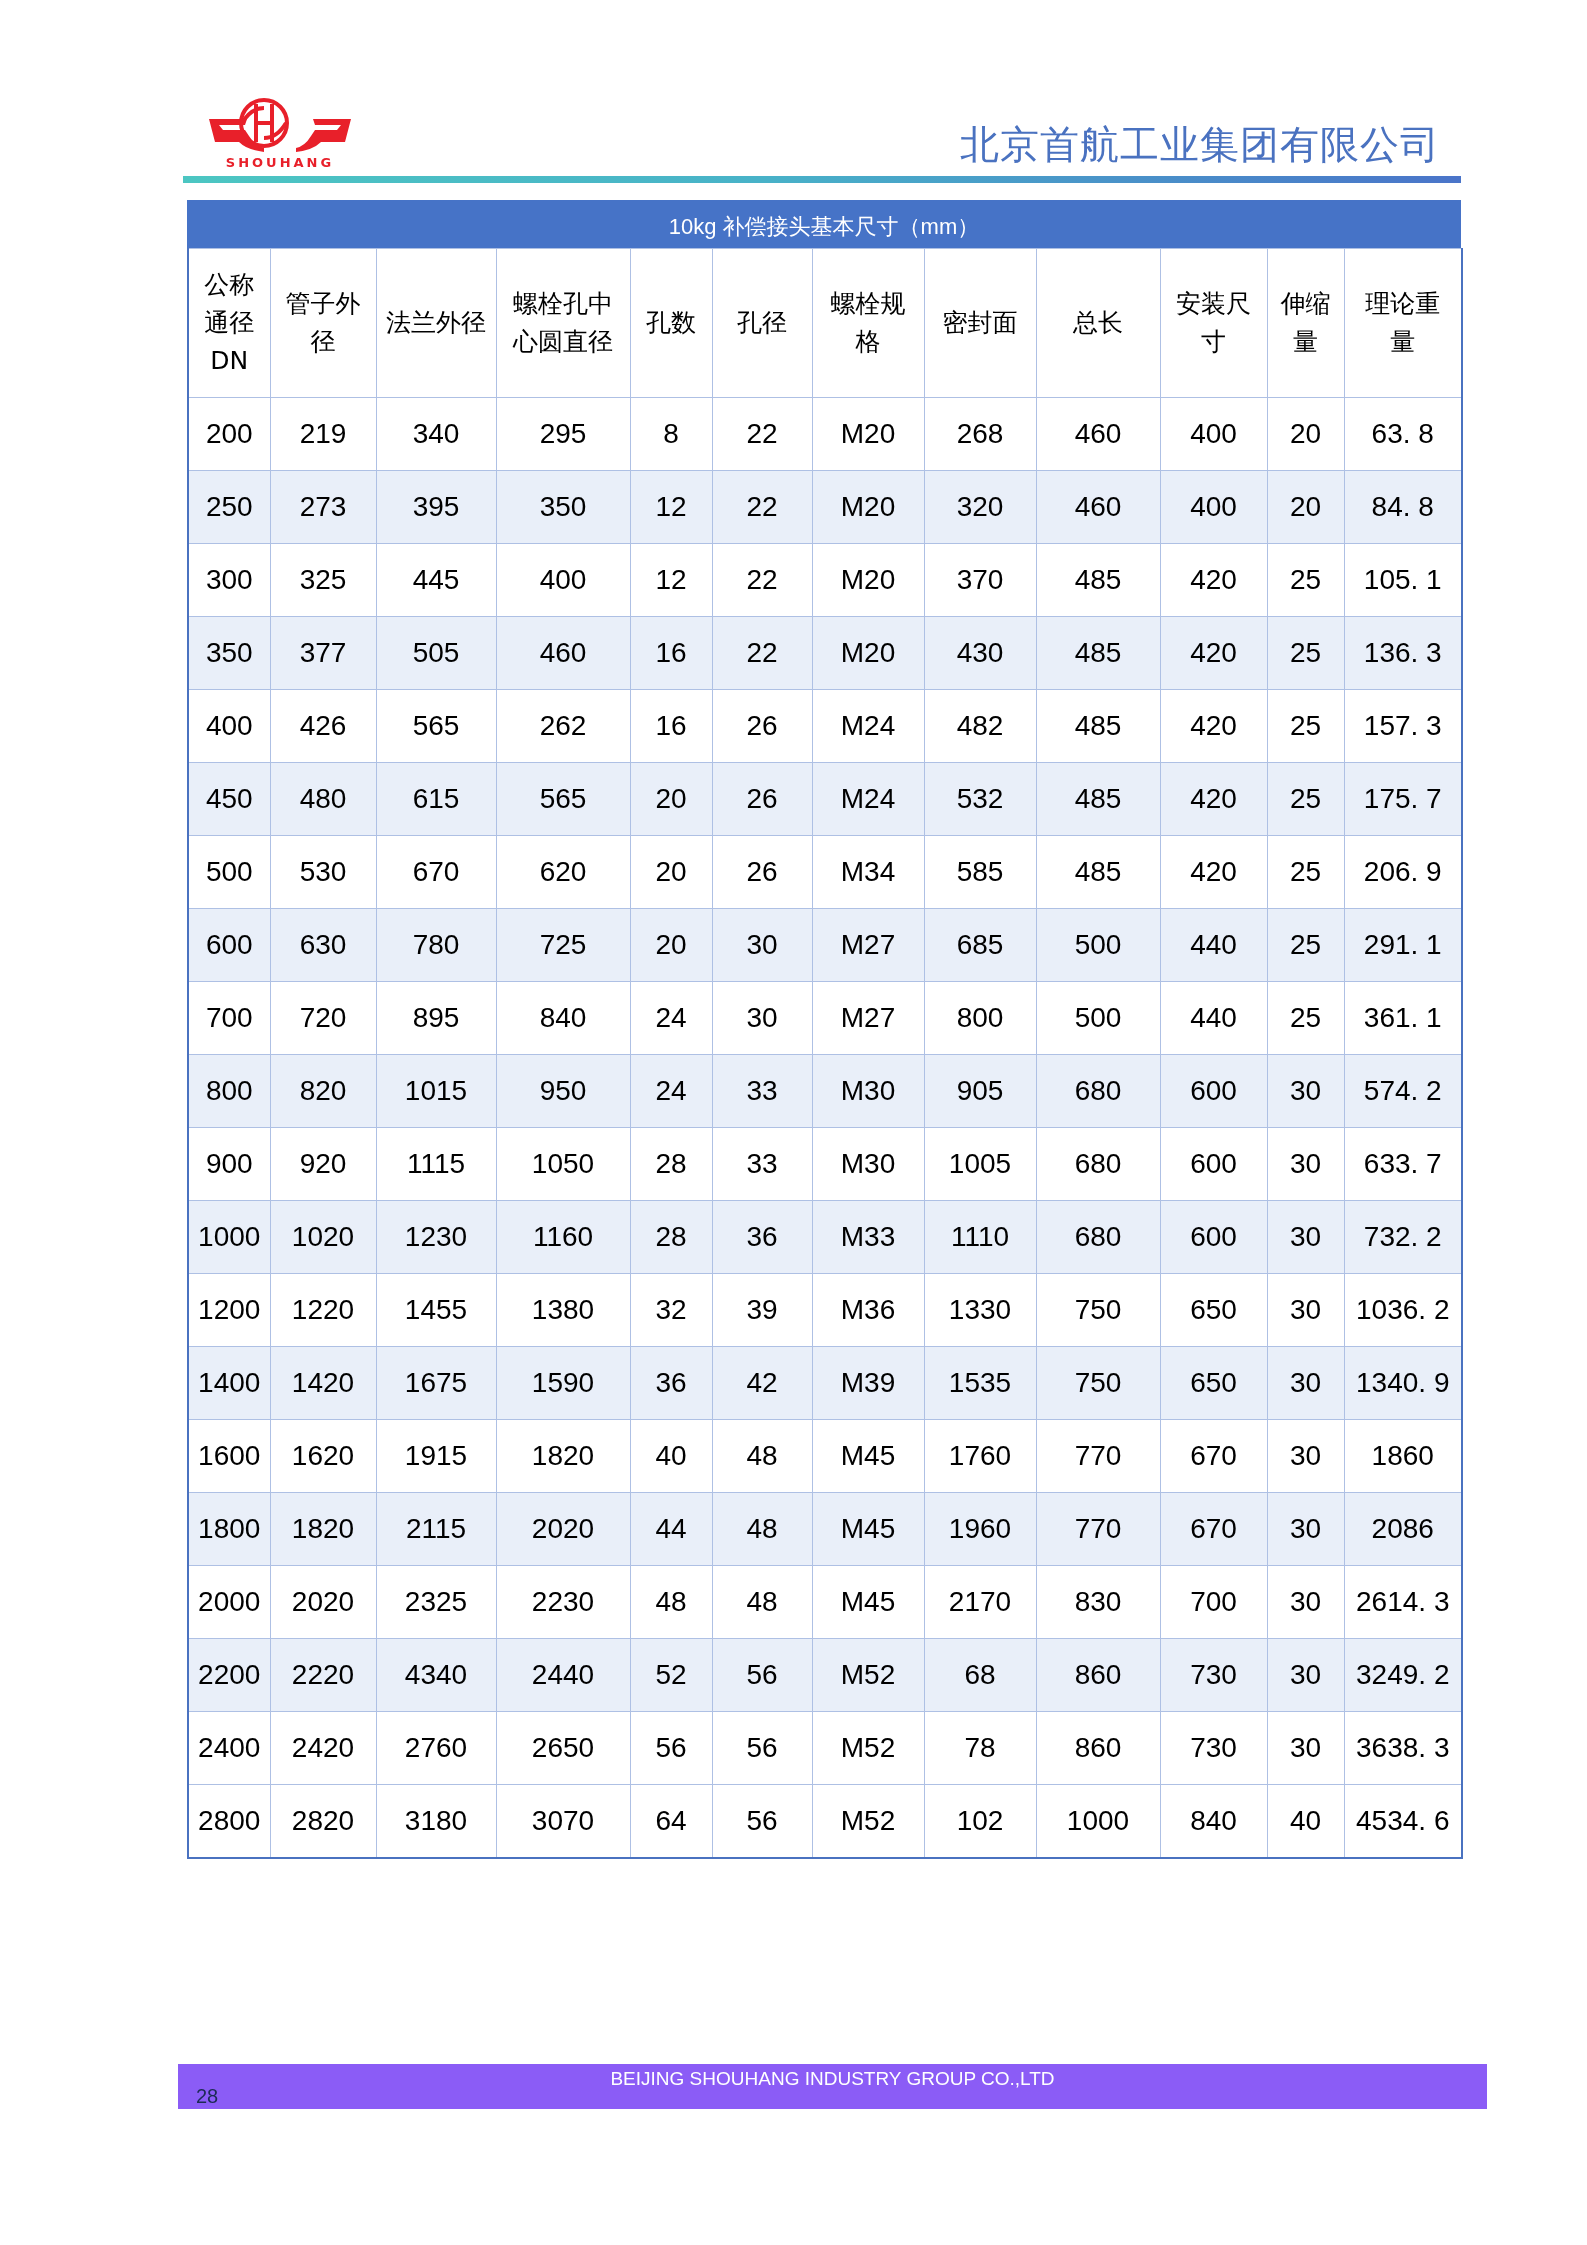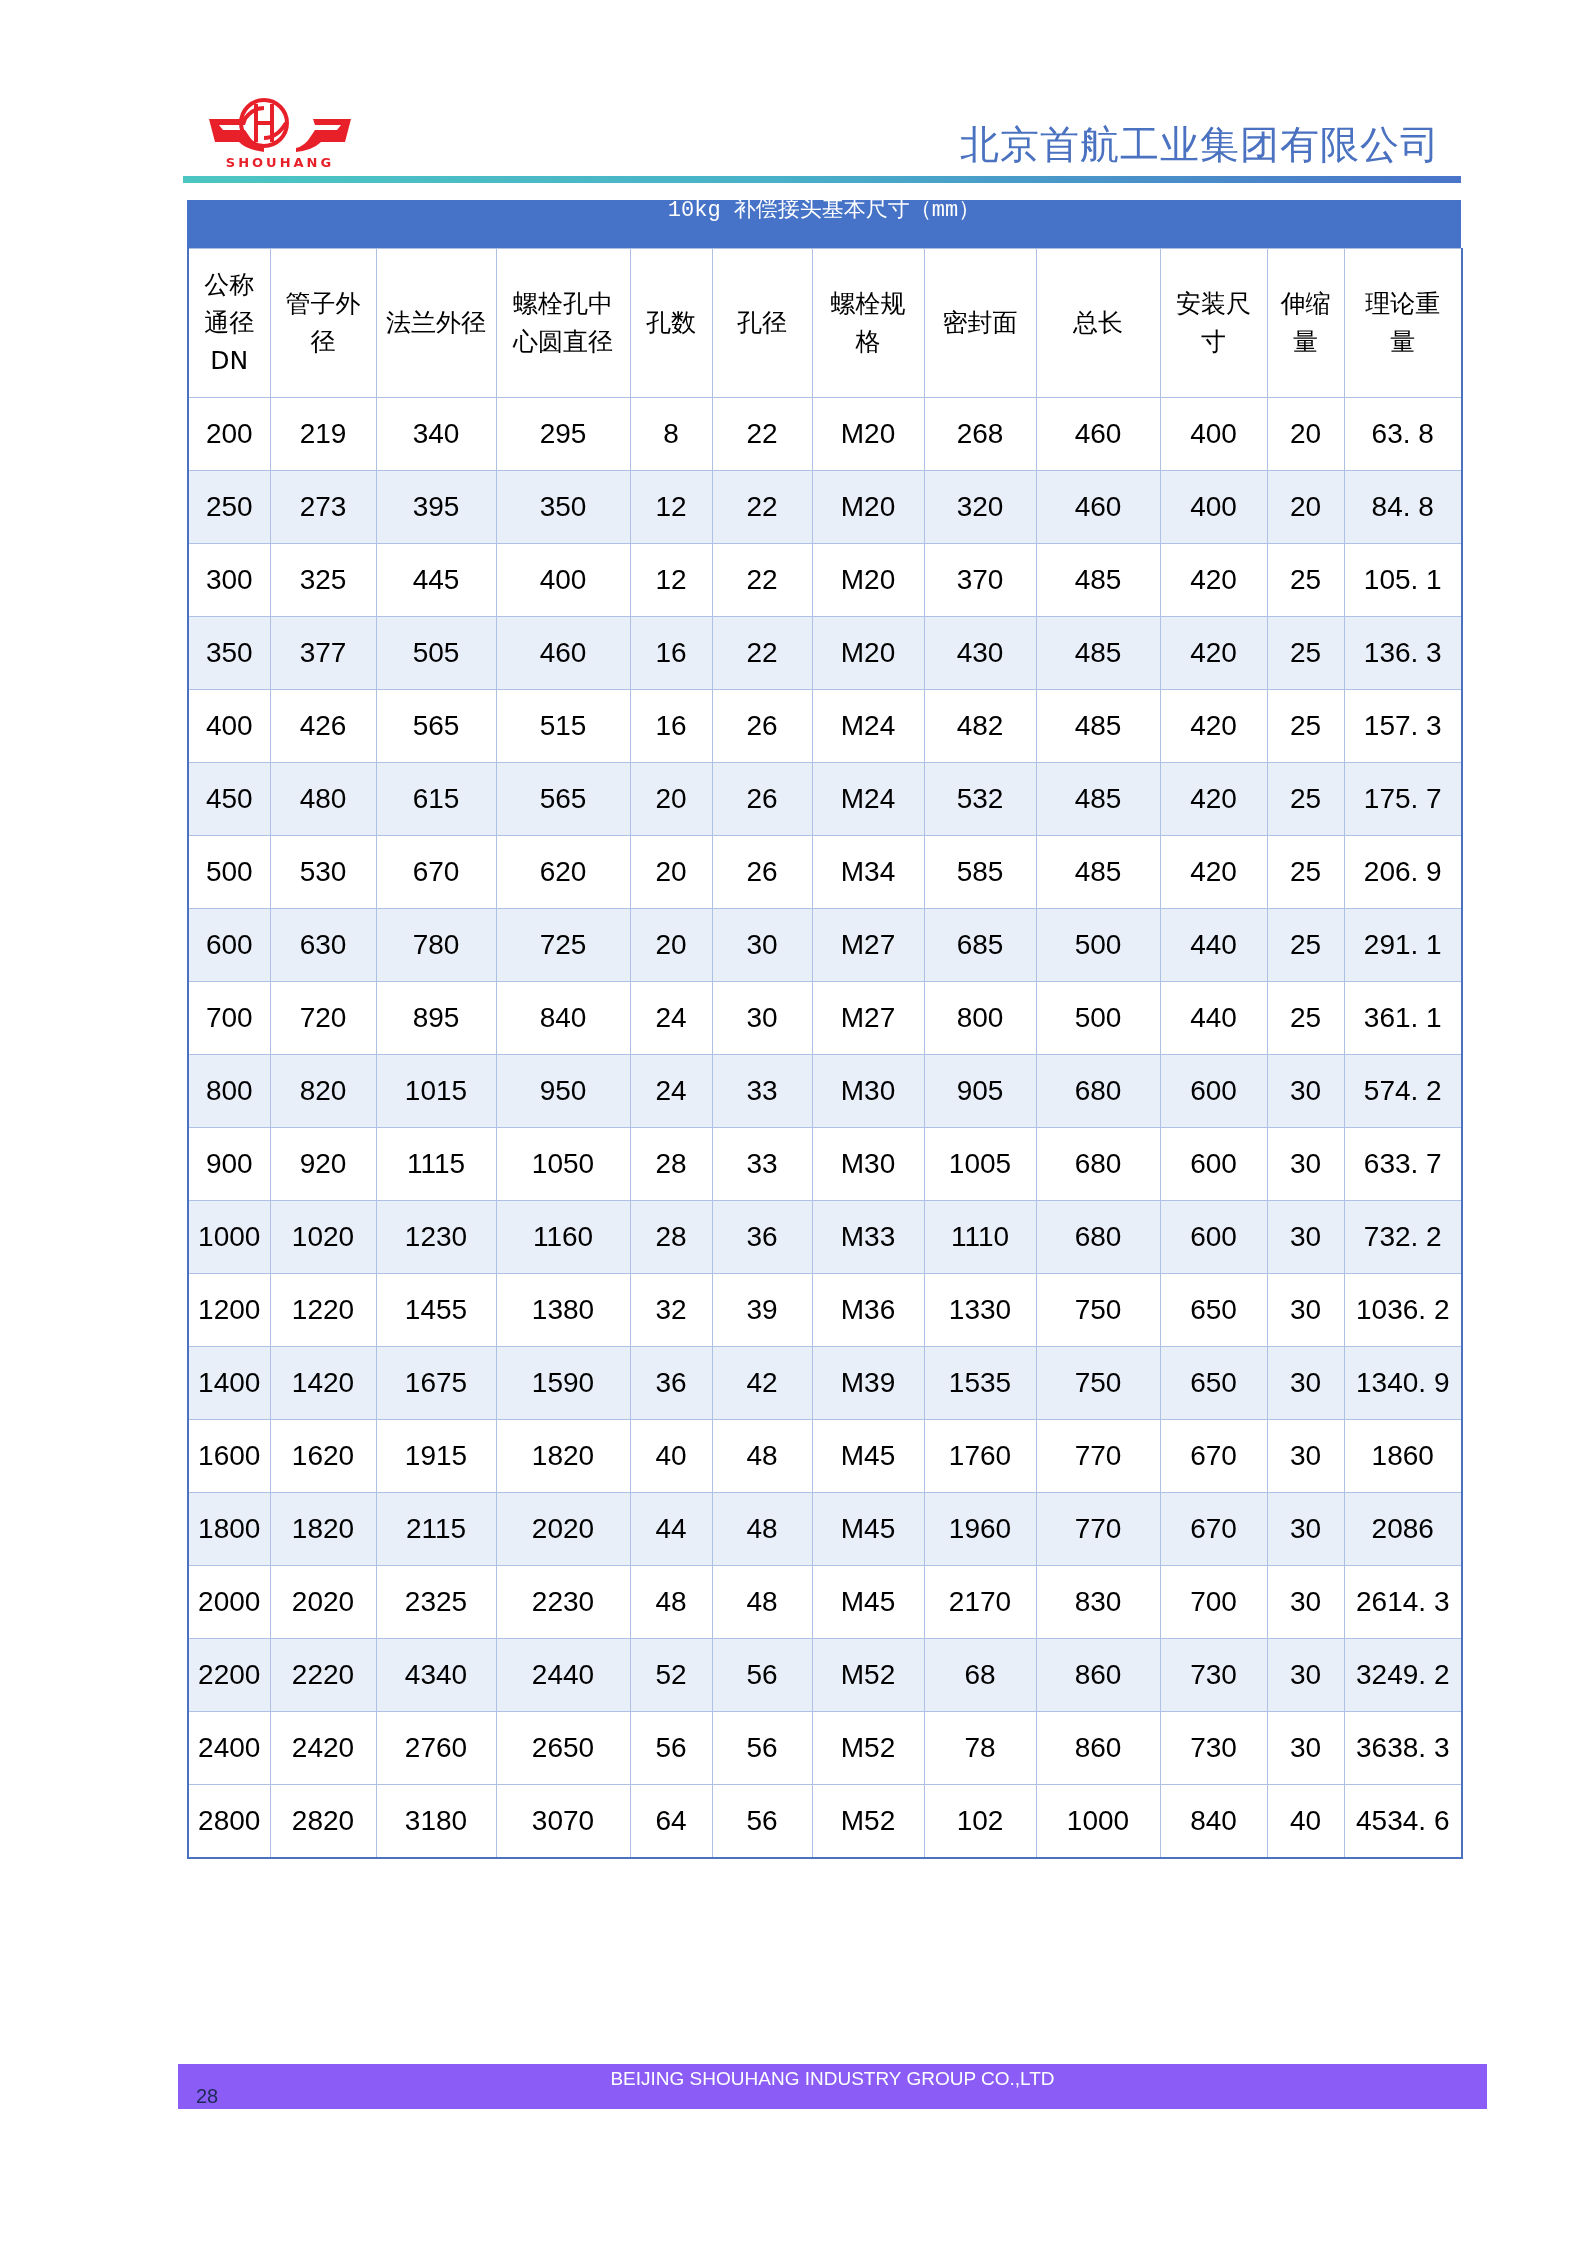--- a/index.html
+++ b/index.html
@@ -6,21 +6,21 @@
     body { width: 1587px; height: 2245px; position: relative; overflow: hidden; font-family: "DejaVu Sans", sans-serif; }
 
     .logo { position: absolute; left: 205px; top: 92px; width: 150px; height: 82px; }
     .logo-text { position: absolute; left: 10px; top: 63px; width: 130px; text-align: center; color: #e8202a; font-family: "DejaVu Sans", sans-serif; font-weight: bold; font-size: 13px; letter-spacing: 3px; }
 
     .company-name { position: absolute; left: 940px; top: 118px; width: 520px; text-align: center; color: #4a72c0; font-family: "DejaVu Sans", sans-serif; font-size: 39px; letter-spacing: 1px; white-space: nowrap; }
 
     .header-rule { position: absolute; left: 183px; top: 176px; width: 1278px; height: 7px; background: linear-gradient(to right, #4cc6c2 0%, #48b2c8 45%, #4a74c9 100%); }
 
     .table-wrap { position: absolute; left: 187px; top: 200px; width: 1274px; }
-    .table-title { height: 48px; background: #4673c7; color: #ffffff; font-family: Liberation Mono, monospace; font-size: 22px; display: flex; align-items: flex-end; justify-content: center; padding-bottom: 16px; box-sizing: border-box; line-height: 42px; }
+    .table-title { height: 48px; background: #4673c7; color: #ffffff; font-family: Liberation Sans, sans-serif; font-size: 22px; display: flex; align-items: flex-end; justify-content: center; padding-bottom: 0; box-sizing: border-box; line-height: 42px; }
     table { border-collapse: collapse; width: 1274px; table-layout: fixed; border-left: 2px solid #4a72c0; border-right: 2px solid #4a72c0; border-bottom: 2px solid #4a72c0; }
     th, td { border: 1.5px solid #aec0e4; text-align: center; padding: 0; color: #000000; }
     th { height: 148px; font-family: "DejaVu Sans", sans-serif; font-weight: normal; font-size: 25px; line-height: 38px; background: #ffffff; }
     td { height: 72px; font-family: "Liberation Sans", sans-serif; font-size: 28px; }
     tr.alt td { background: #e9eff9; }
     .hd { display: inline-block; white-space: pre-line; }
 
     .footer-bar { position: absolute; left: 178px; top: 2064px; width: 1309px; height: 45px; background: #8b5cf6; }
     .footer-text { position: absolute; left: 0; top: 0; width: 100%; text-align: center; color: #ffffff; font-family: "Liberation Sans", sans-serif; font-size: 19px; line-height: 30px; }
     .page-number { position: absolute; left: 18px; top: 20px; color: #1c2a55; font-family: "Liberation Sans", sans-serif; font-size: 20px; line-height: 24px; }
@@ -145,21 +145,21 @@
           <td>430</td>
           <td>485</td>
           <td>420</td>
           <td>25</td>
           <td>136. 3</td>
         </tr>
         <tr>
           <td>400</td>
           <td>426</td>
           <td>565</td>
-          <td>515</td>
+          <td>262</td>
           <td>16</td>
           <td>26</td>
           <td>M24</td>
           <td>482</td>
           <td>485</td>
           <td>420</td>
           <td>25</td>
           <td>157. 3</td>
         </tr>
         <tr class="alt">

